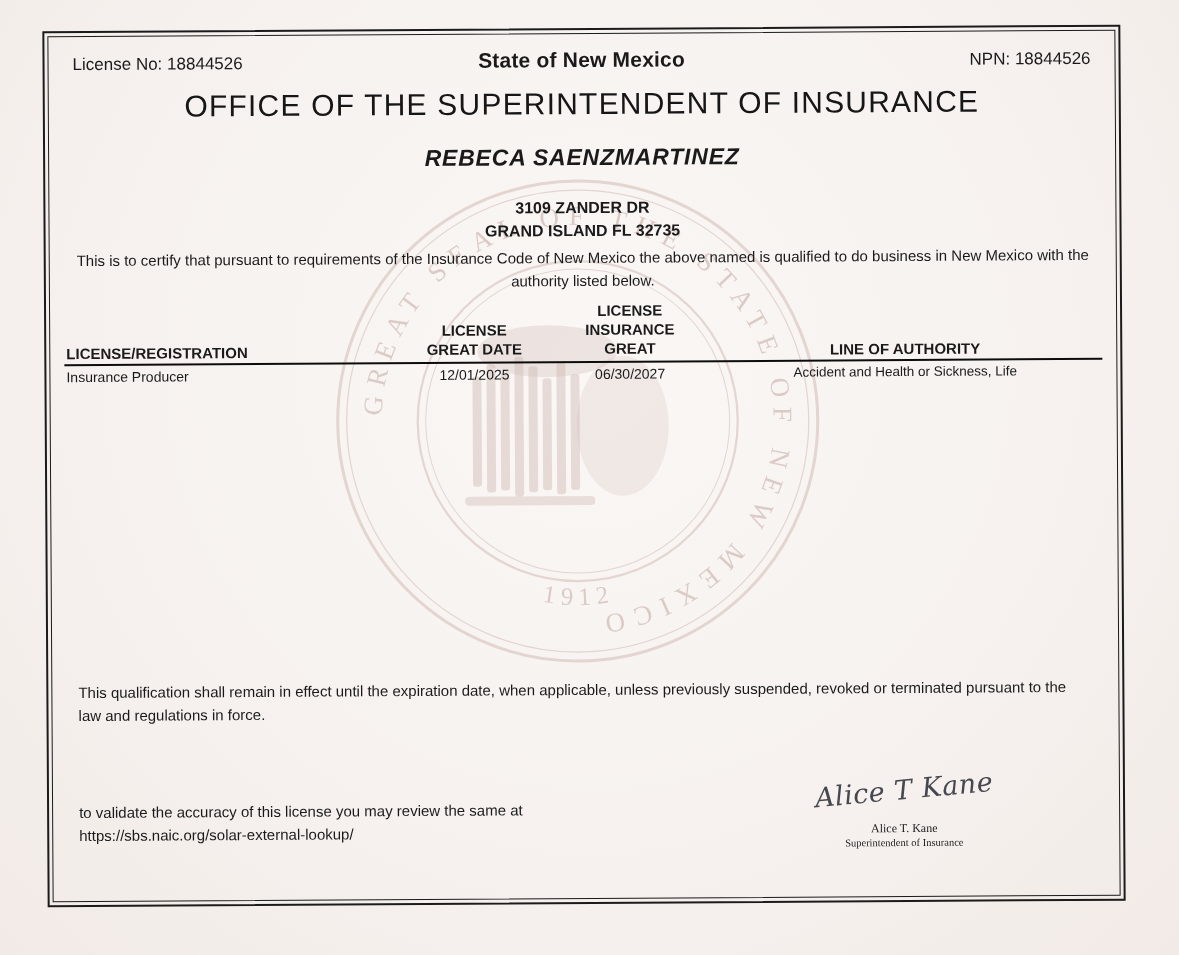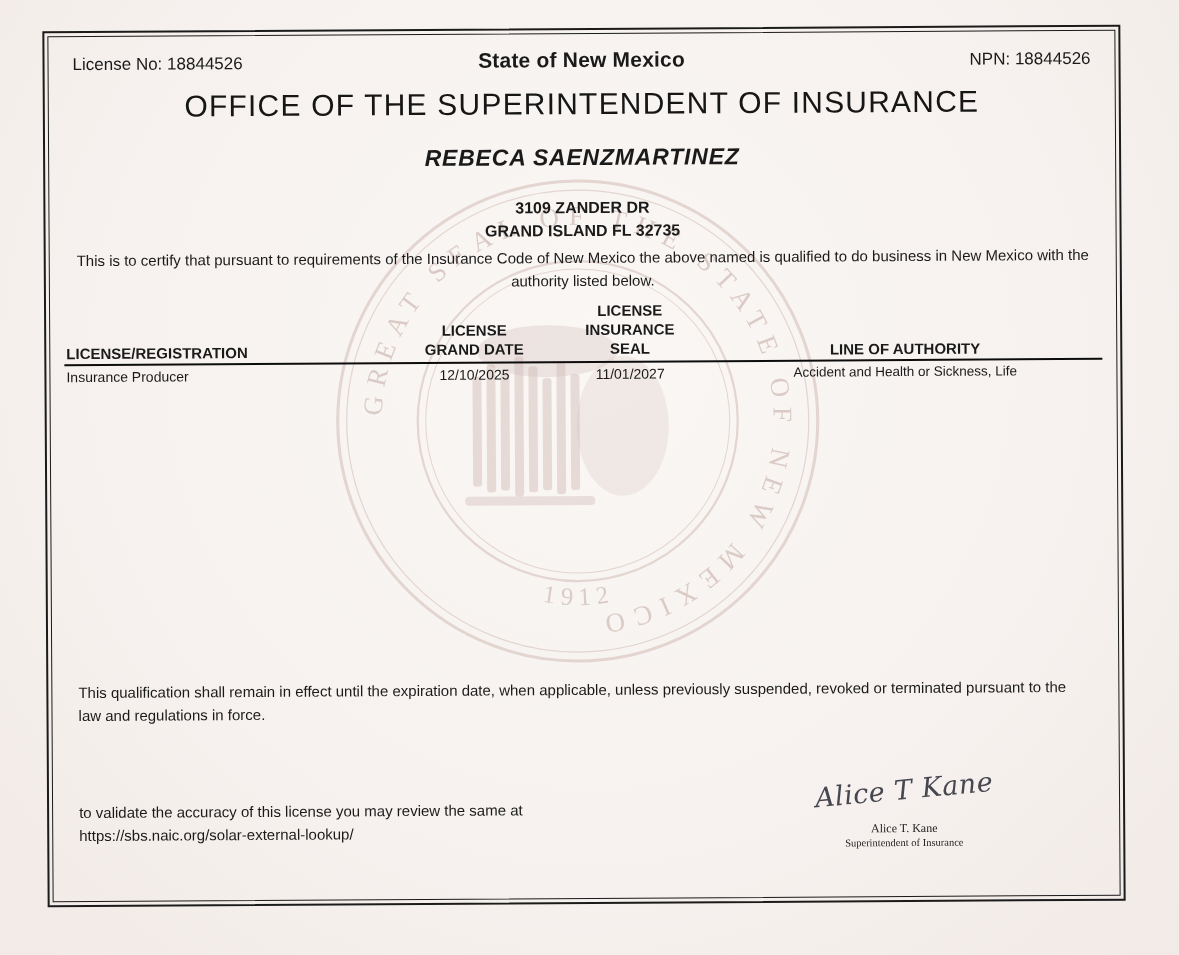--- a/index.html
+++ b/index.html
@@ -195,33 +195,33 @@
         <div>GRAND ISLAND FL 32735</div>
       </div>
 
       <div class="certify-text">This is to certify that pursuant to requirements of the Insurance Code of New Mexico the above named is qualified to do business in New Mexico with the authority listed below.</div>
 
       <div class="license-table">
         <div class="thead">
           <div class="col-reg">LICENSE/REGISTRATION</div>
           <div class="col-issue">
             <div>LICENSE</div>
-            <div>GRAND DATE</div>
+            <div>GREAT DATE</div>
           </div>
           <div class="col-exp">
             <div>LICENSE</div>
             <div>INSURANCE</div>
-            <div>SEAL</div>
+            <div>GREAT</div>
           </div>
           <div class="col-auth">LINE OF AUTHORITY</div>
         </div>
         <div class="trow">
           <div class="col-reg">Insurance Producer</div>
-          <div class="col-issue">12/10/2025</div>
-          <div class="col-exp">11/01/2027</div>
+          <div class="col-issue">12/01/2025</div>
+          <div class="col-exp">06/30/2027</div>
           <div class="col-auth">Accident and Health or Sickness, Life</div>
         </div>
       </div>
 
       <div class="spacer-mid"></div>
 
       <div class="qualification-text">This qualification shall remain in effect until the expiration date, when applicable, unless previously suspended, revoked or terminated pursuant to the law and regulations in force.</div>
 
       <div class="spacer-low"></div>
 

